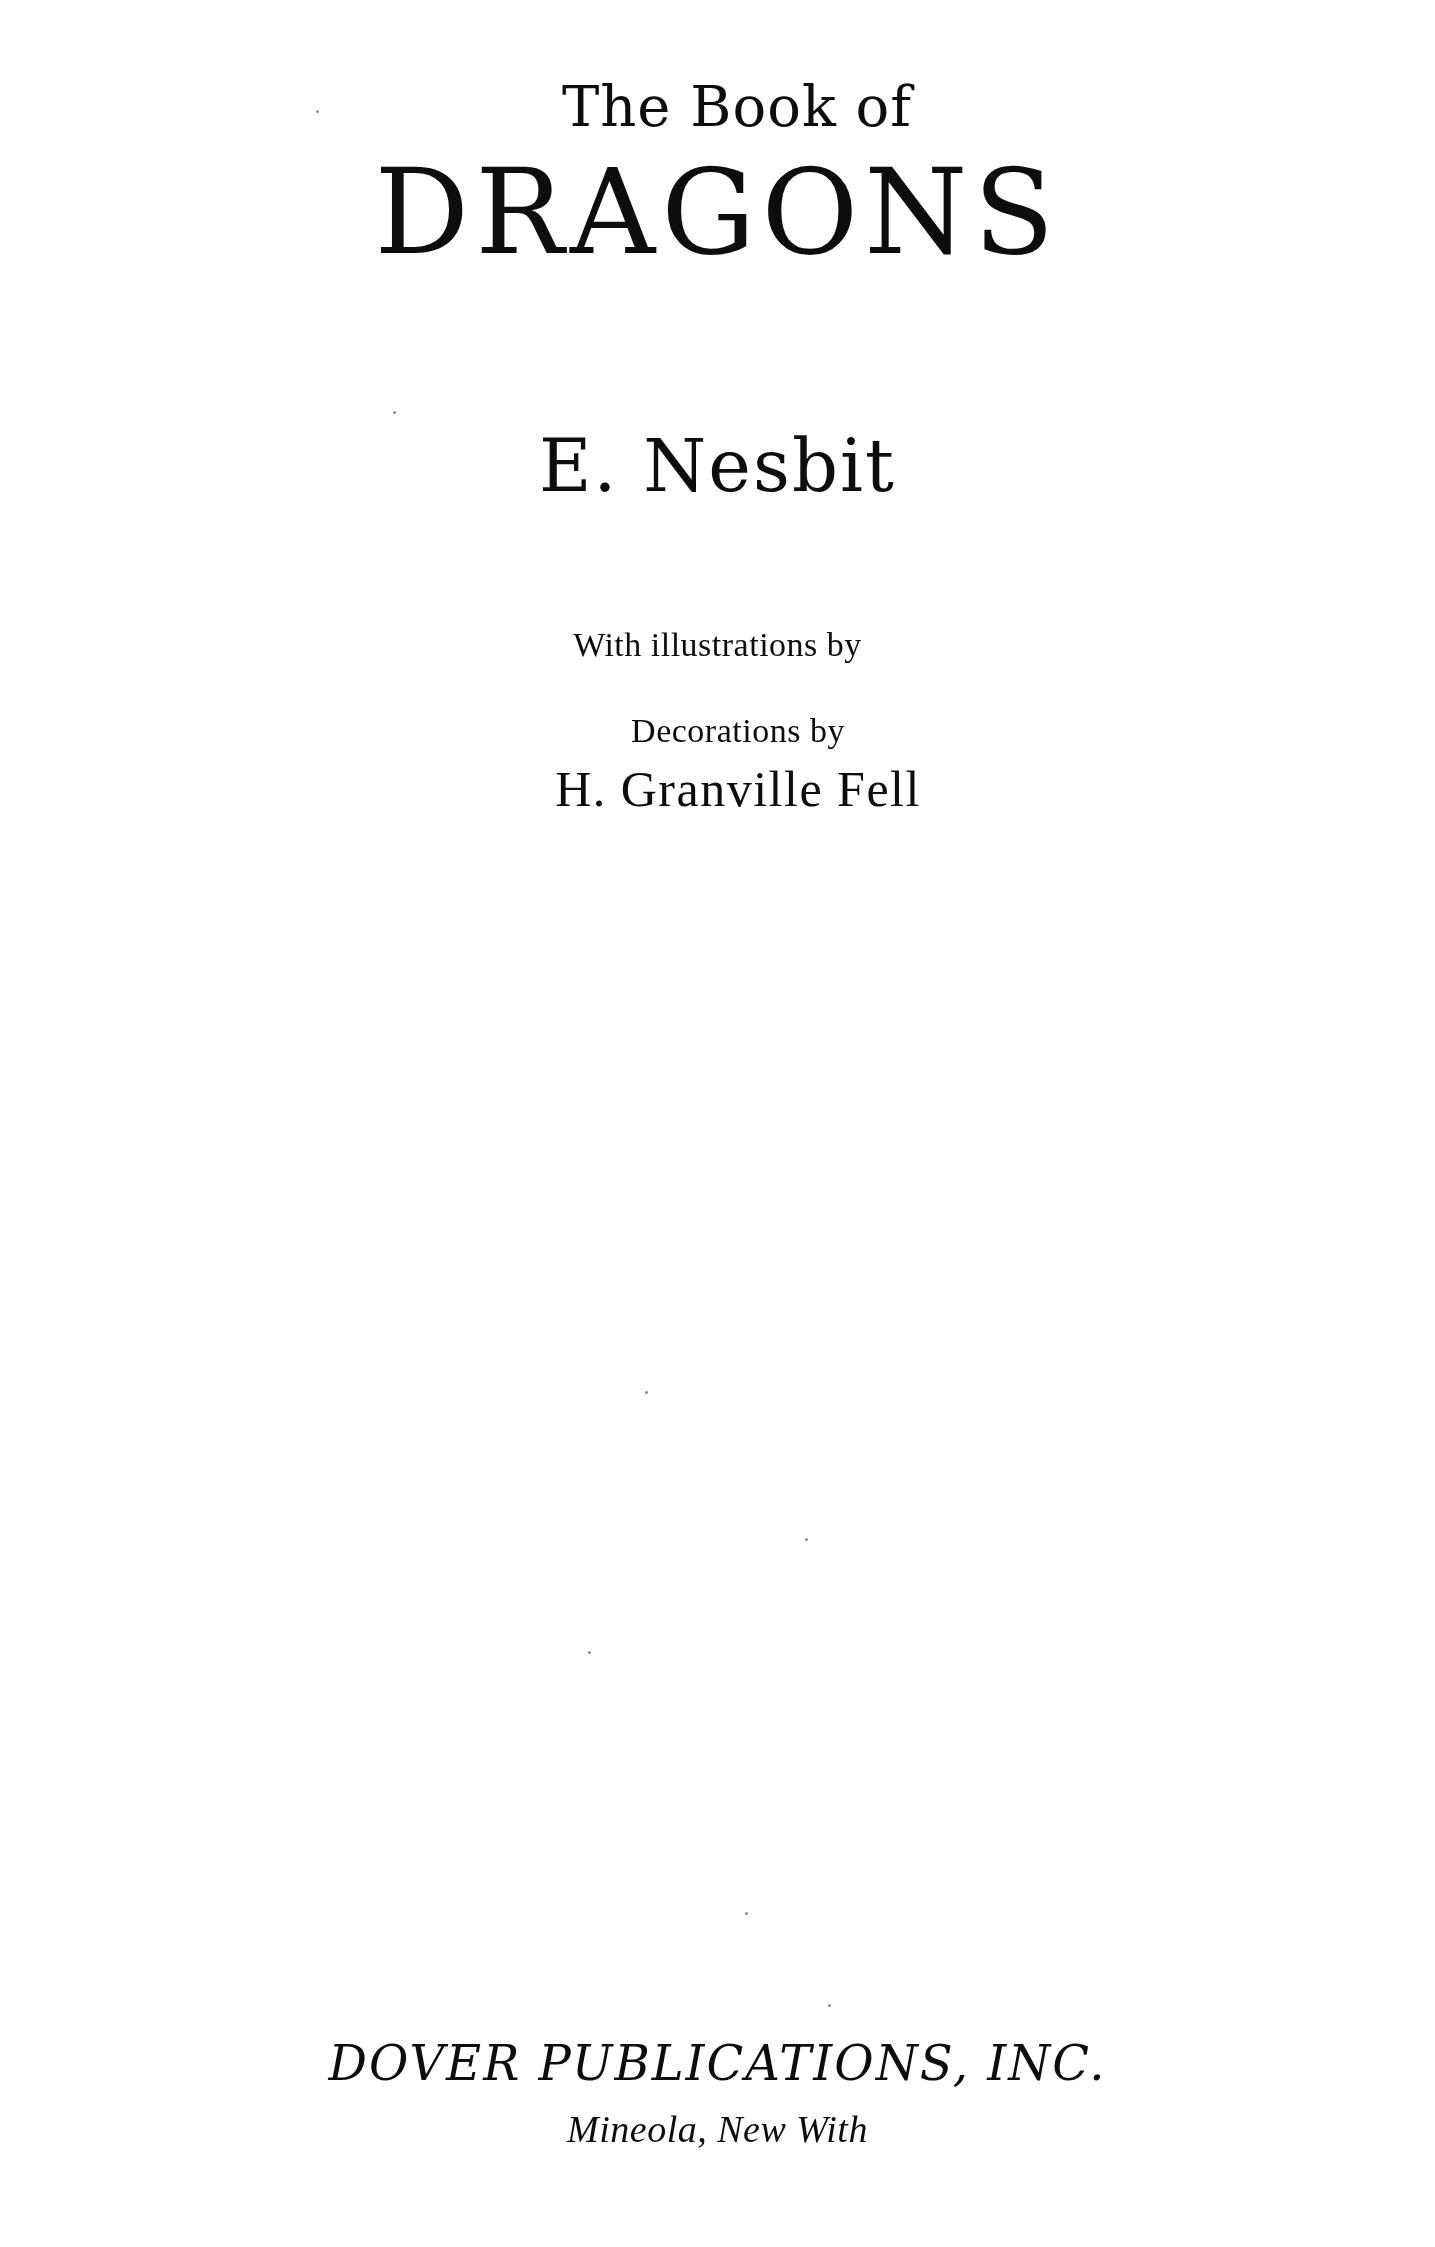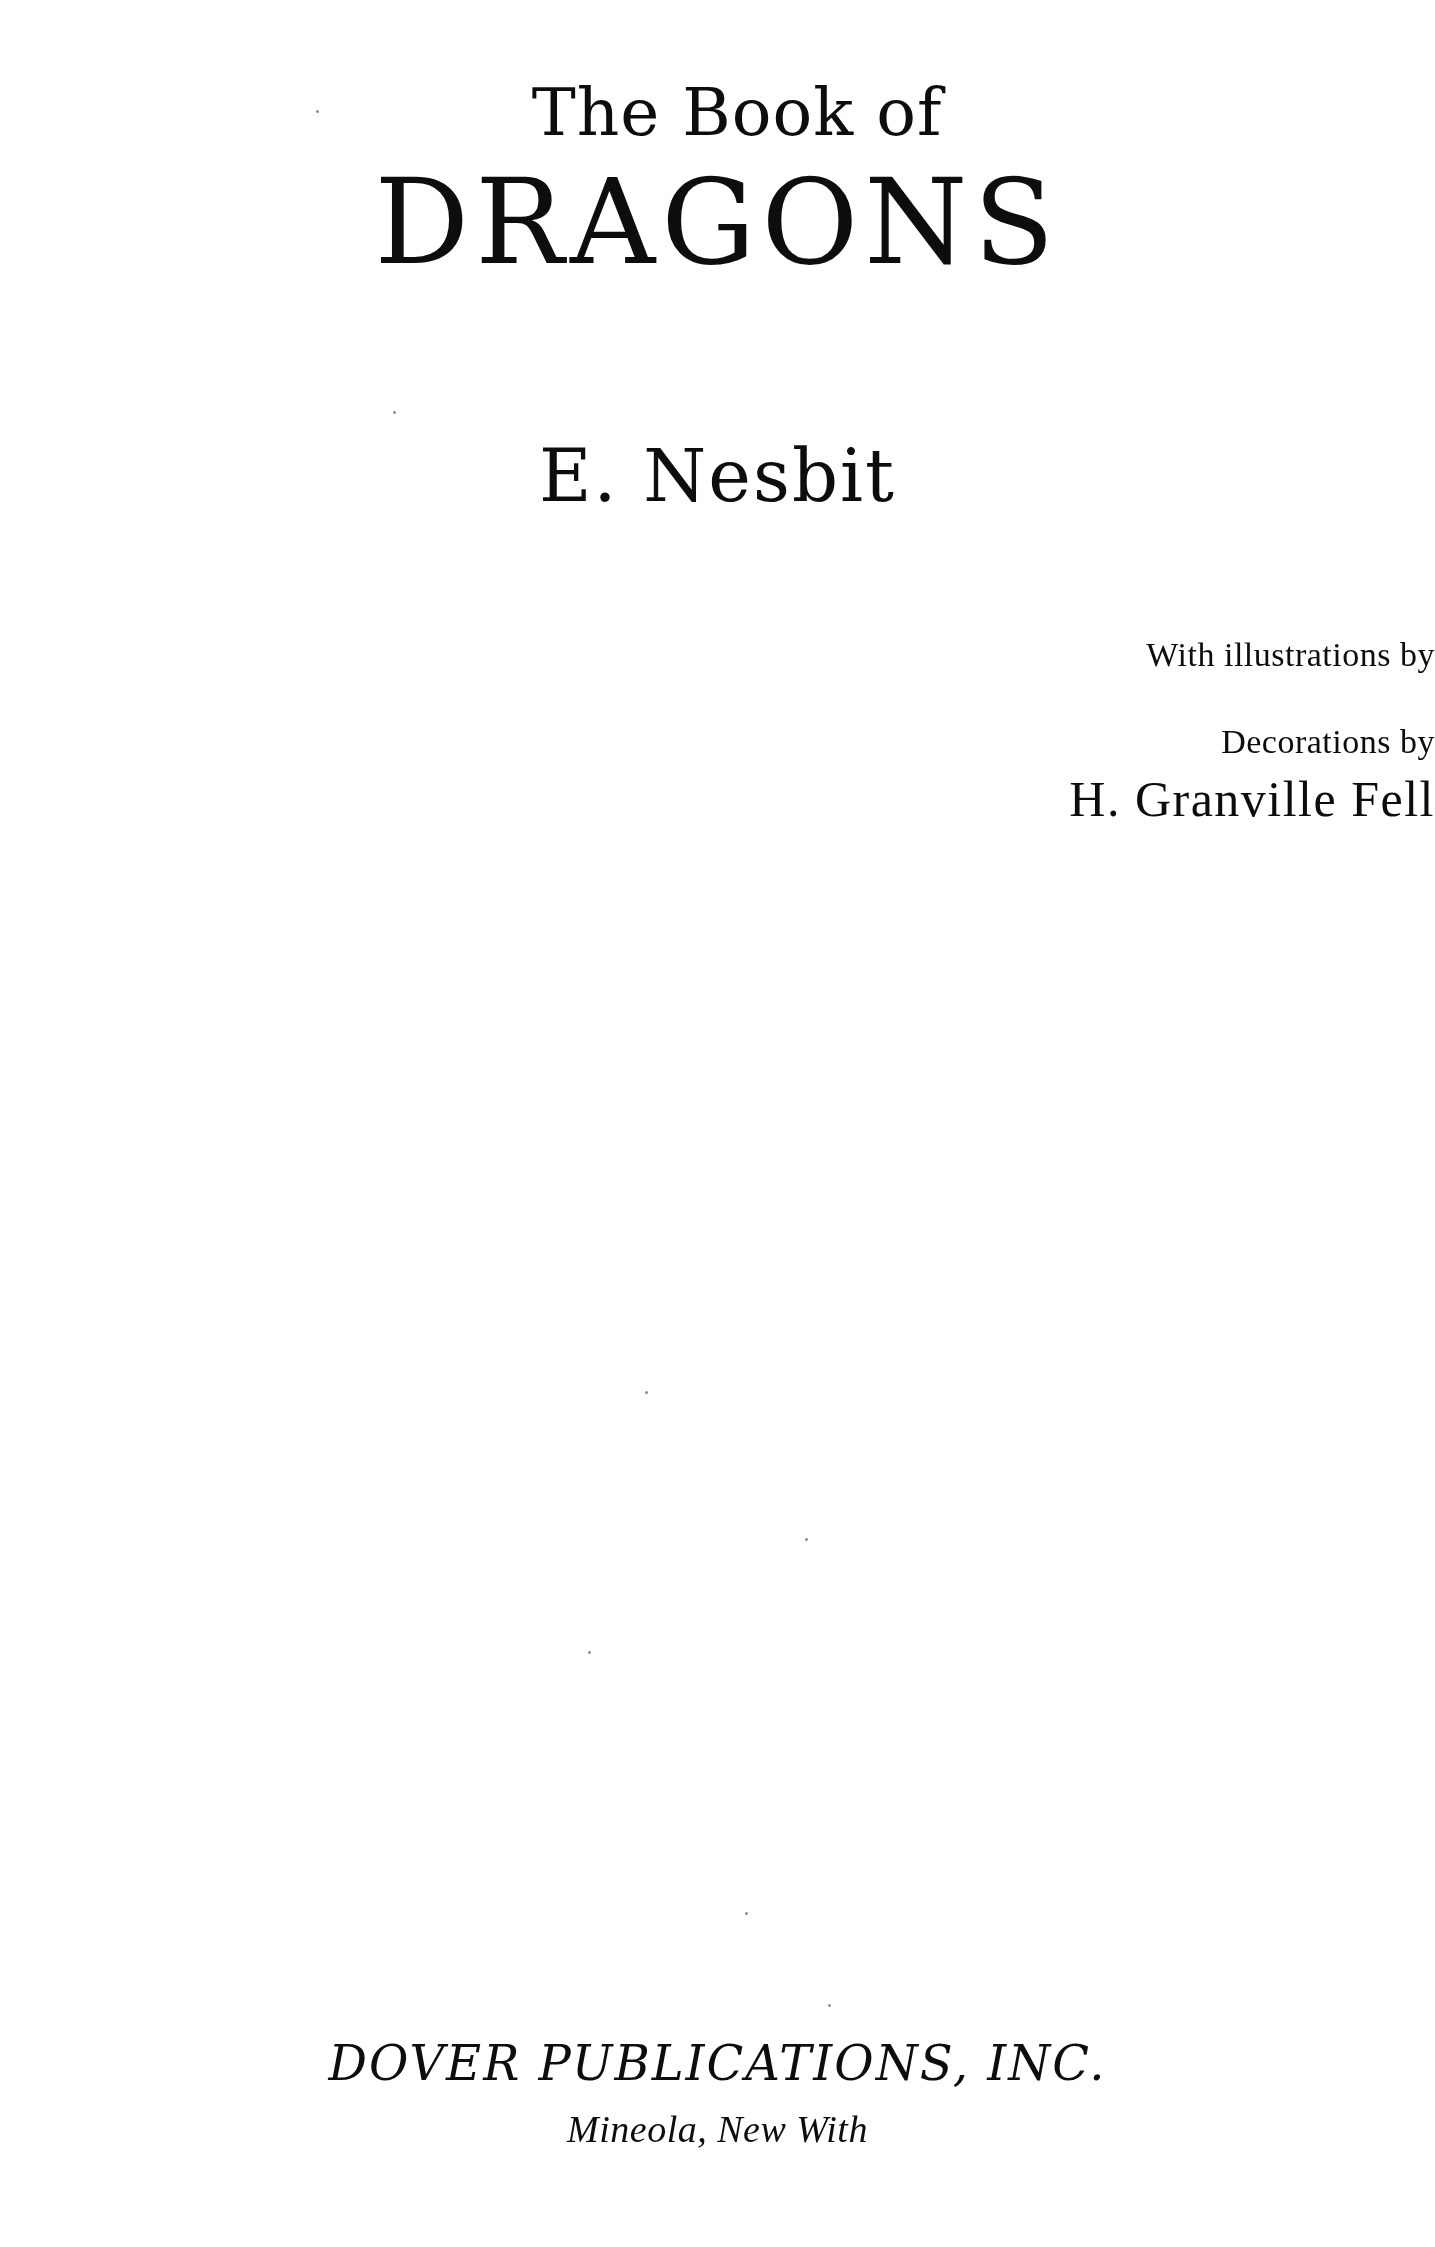--- a/index.html
+++ b/index.html
@@ -25,21 +25,21 @@
   }
 
   .title-block {
     margin-top: 78px;
     text-align: center;
     width: 100%;
   }
 
   .title-line-1 {
     font-family: "DejaVu Serif", serif;
-    font-size: 66px;
+    font-size: 56px;
     line-height: 1.05;
     letter-spacing: 1px;
     font-weight: 400;
     padding-left: 39px;
   }
 
   .title-line-2 {
     font-family: "DejaVu Serif", serif;
     font-size: 118px;
     line-height: 1.05;
@@ -53,21 +53,21 @@
     text-align: center;
     width: 100%;
     font-family: "DejaVu Serif", serif;
     font-size: 72px;
     letter-spacing: 2px;
     line-height: 1.1;
   }
 
   .credits {
     margin-top: 118px;
-    text-align: right;
+    text-align: center;
     width: 100%;
   }
 
   .credit-group + .credit-group {
     margin-top: 44px;
     margin-left: 41px;
   }
 
   .credit-small {
     font-family: "Liberation Serif", serif;

